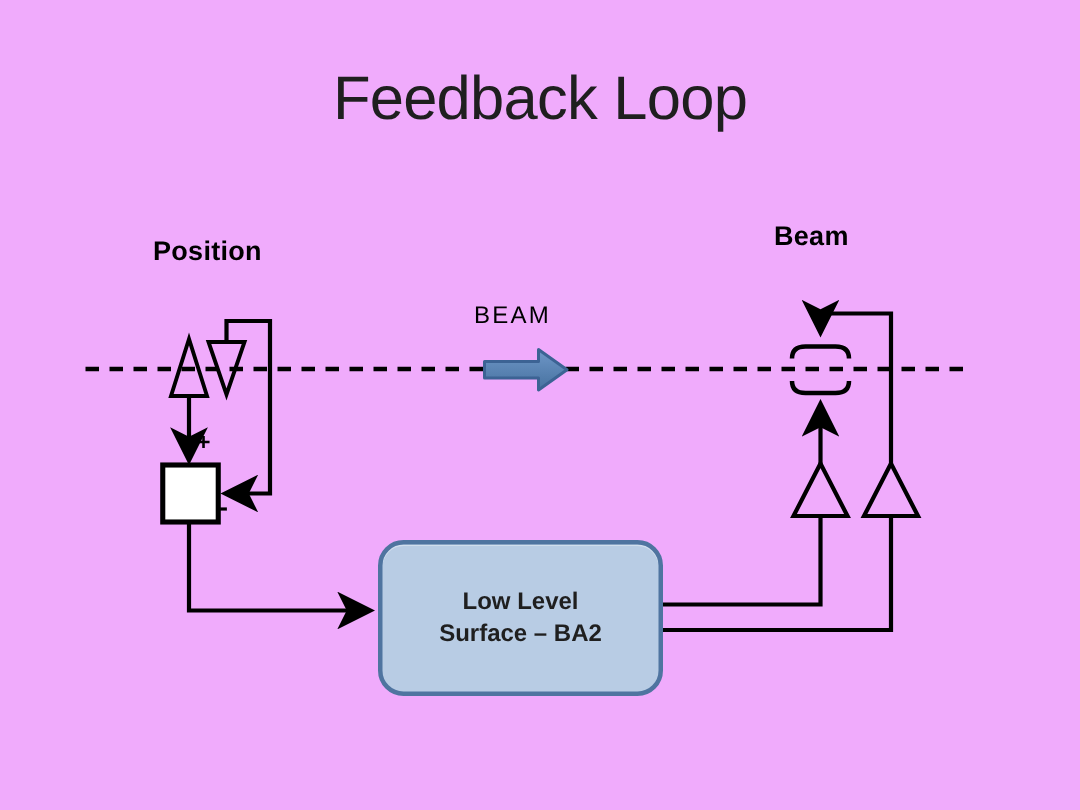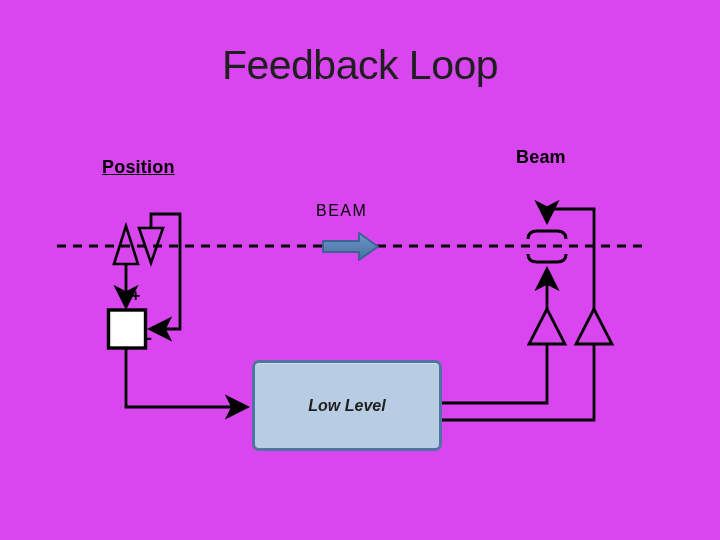--- a/index.html
+++ b/index.html
@@ -1,61 +1,60 @@
 <!DOCTYPE html>
 <html><head>
 <meta charset="utf-8">
 <style>
   html,body{margin:0;padding:0;background:#ffffff;}
   .slide{
     position:relative;
     width:720px;height:540px;
-    background:#d946ef;
+    background:#f0abfc;
     overflow:hidden;
     font-family:"Liberation Sans", sans-serif;
   }
   .svg-layer{position:absolute;left:0;top:0;}
   .txt{position:absolute;color:#000;}
   .title{
     left:0;right:0;top:42px;
     text-align:center;
     font-size:41px;
     color:#1f1f1f;
     letter-spacing:-0.5px;
   }
   .small-label{
     font-size:18px;
     font-weight:600;
     line-height:22px;
     letter-spacing:0.2px;
   }
-  .pos-mon{left:102px;top:156px;text-decoration:underline;}
+  .pos-mon{left:102px;top:156px;}
   .beam-def{left:516px;top:146px;}
   .beam-lbl{
     left:316px;top:202px;
     font-size:16px;
     font-weight:500;
     letter-spacing:1.5px;
   }
   .plus-lbl{left:131px;top:287px;font-size:16px;font-weight:600;}
   .minus-lbl{left:146px;top:328px;font-size:18px;font-weight:700;}
   .controller{
     position:absolute;
     left:252px;top:360px;
-    width:190px;height:91px;
+    width:190px;height:104px;
     box-sizing:border-box;
     background:#b8cce4;
     border:3px solid #4f74a0;
-    border-radius:7px;
+    border-radius:17px;
     display:flex;
     flex-direction:column;
     align-items:center;
     justify-content:center;
     box-shadow:inset 0 1px 0 rgba(255,255,255,0.35);
-    font-style:italic;
   }
   .controller .line{
     font-size:16px;
     font-weight:700;
     line-height:21px;
     color:#1f1f1f;
     text-align:center;
   }
 </style>
 </head>
@@ -113,15 +112,16 @@
     <div>Beam</div>
   </div>
 
   <div class="txt beam-lbl">BEAM</div>
 
   <div class="txt plus-lbl">+</div>
   <div class="txt minus-lbl">-</div>
 
   <div class="controller">
     <div class="line">Low Level</div>
+    <div class="line">Surface – BA2</div>
   </div>
 
 </div>
 
 </body></html>

